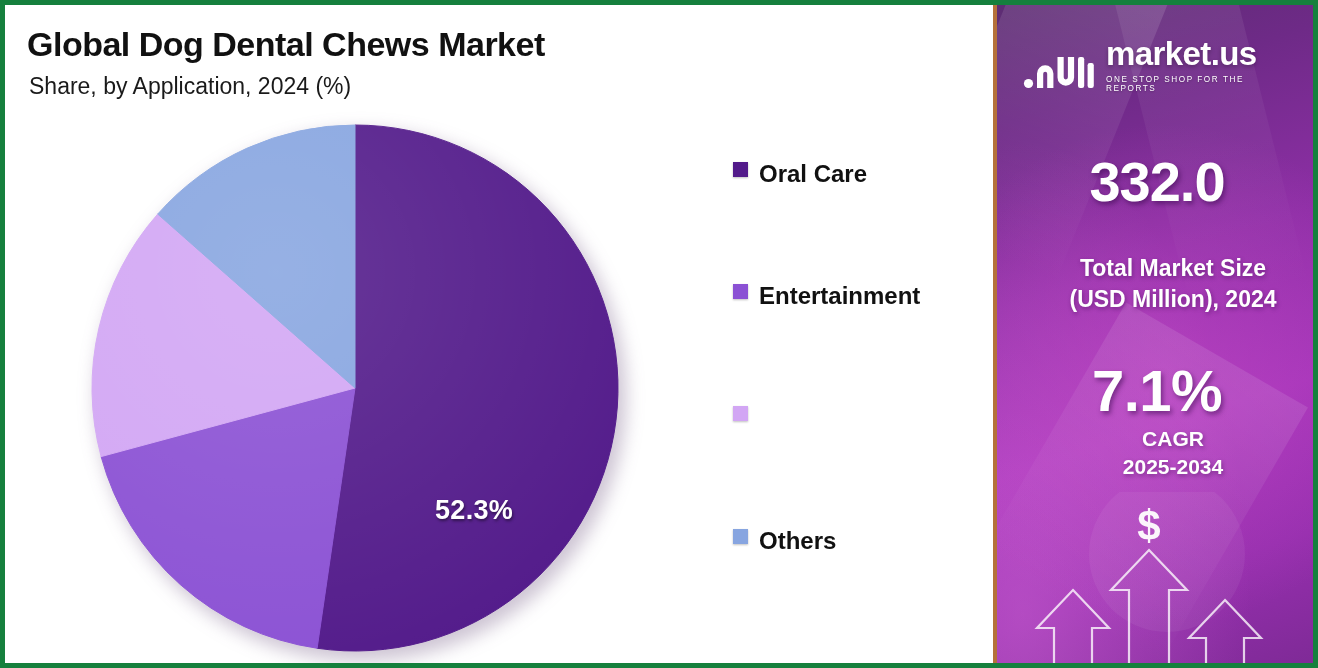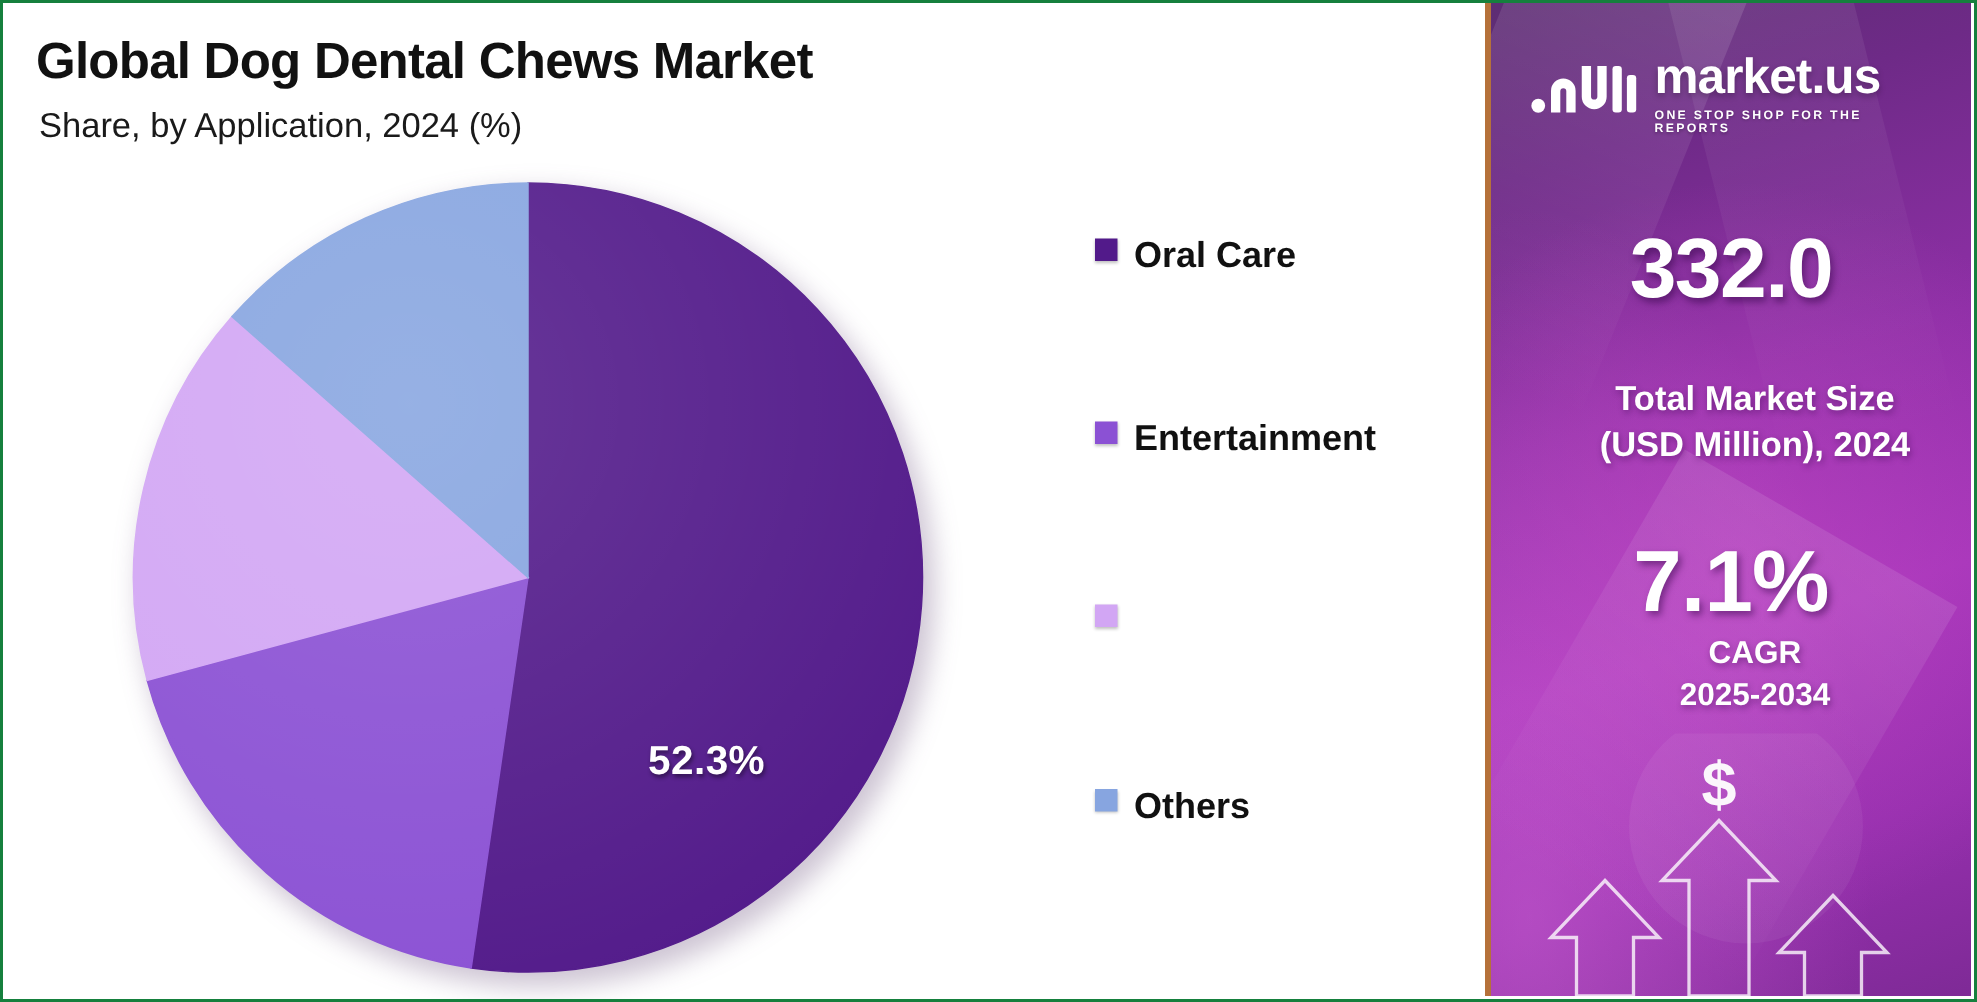--- a/index.html
+++ b/index.html
@@ -6,21 +6,21 @@
   html,body {
     width:1318px; height:668px;
     background:#ffffff;
     font-family:"Liberation Sans", sans-serif;
     overflow:hidden;
   }
   #infographic {
     position:relative;
     width:1318px; height:668px;
     background:#ffffff;
-    border:2px solid #15803d;
+    border:5px solid #15803d;
     overflow:hidden;
   }
 
   
   #left-panel {
     position:absolute;
     left:0; top:0;
     width:988px; height:662px;
     background:#ffffff;
   }
@@ -119,31 +119,31 @@
   #sheen-b { left:150px; top:-60px; width:120px; height:360px; transform:rotate(-14deg);
              background:linear-gradient(180deg, rgba(255,255,255,0.09), rgba(255,255,255,0)); }
   #sheen-c { left:40px; top:330px; width:210px; height:300px; transform:rotate(30deg);
              background:linear-gradient(180deg, rgba(255,255,255,0.10), rgba(255,255,255,0)); }
 
   
   #brand-logo {
     position:absolute;
     left:26px; top:32px;
     width:272px; height:56px;
-    display:flex; align-items:flex-start; gap:11px;
+    display:flex; align-items:flex-end; gap:11px;
   }
   #brand-mark { flex:0 0 auto; }
   #brand-text-group { display:flex; flex-direction:column; }
   #brand-name {
     font-size:33px; font-weight:bold; color:#ffffff;
     letter-spacing:-0.6px; line-height:1;
     text-shadow:0 2px 4px rgba(0,0,0,0.28);
   }
   #brand-tagline {
-    font-size:8.2px; font-weight:bold; color:#ffffff;
+    font-size:8.2px; font-weight:normal; color:#ffffff;
     letter-spacing:1.55px; margin-top:5px;
     text-shadow:0 1px 2px rgba(0,0,0,0.25);
   }
 
   
   .stat-value {
     position:absolute; width:100%; text-align:center;
     color:#ffffff; font-weight:bold;
     text-shadow:2px 3px 5px rgba(60,10,80,0.55);
   }

